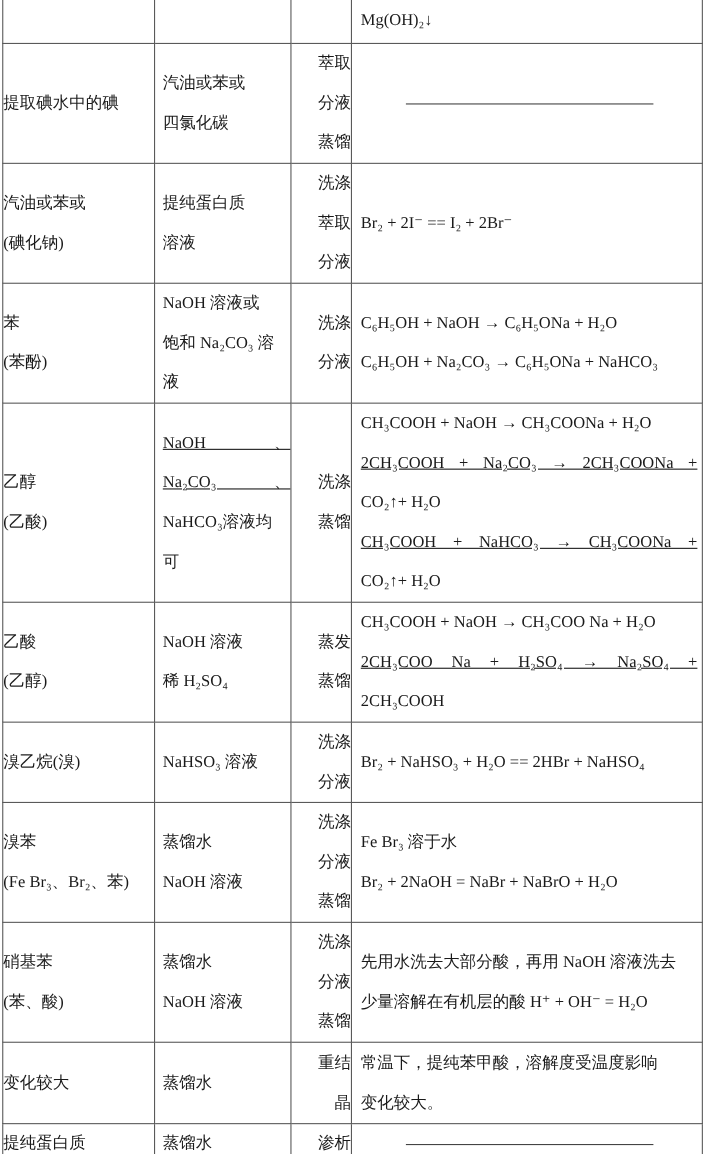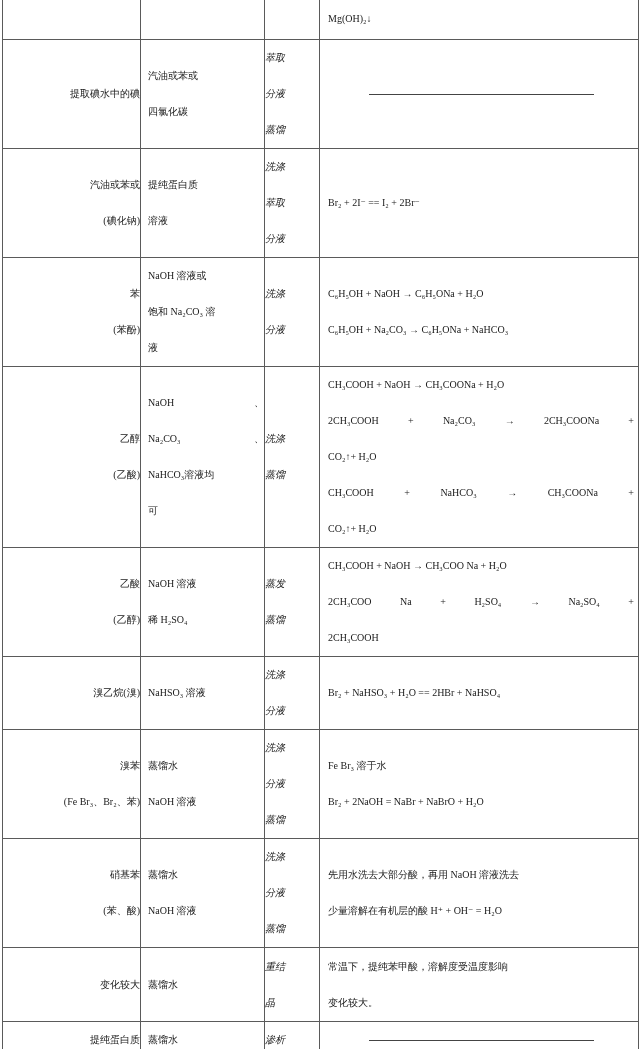--- a/index.html
+++ b/index.html
@@ -1,26 +1,26 @@
 <!DOCTYPE html>
 <html><head>
 <meta charset="utf-8">
 <style>
   html, body { margin: 0; padding: 0; background: #ffffff; }
   body { width: 640px; height: 1049px; overflow: hidden; position: relative;
          font-family: "Liberation Serif", "DejaVu Serif", serif; color: #1a1a1a; }
   table.sep { position: absolute; left: 2px; top: -2px; border-collapse: collapse; table-layout: fixed; width: 636px; }
-  table.sep td { border: 1.4px solid #5a5a5a; padding: 0; vertical-align: middle; font-size: 10px; line-height: 36px; }
+  table.sep td { border: 1.4px solid #5a5a5a; padding: 0; vertical-align: middle; font-size: 15px; line-height: 36px; }
   col.c1 { width: 138px; } col.c2 { width: 124px; } col.c3 { width: 55px; } col.c4 { width: 319px; }
-  td.c1 { text-align: right; }
+  td.c1 { text-align: left; }
   td.c2 { text-align: left; padding-left: 7px !important; }
-  td.c3 { text-align: left; font-style: italic; }
+  td.c3 { text-align: right; }
   td.c4 { text-align: left; padding-left: 8px !important; padding-right: 4px !important; }
   .line { display: block; }
-  .just { display: block; text-align: justify; text-align-last: justify; }
+  .just { display: block; text-align: justify; text-align-last: justify; text-decoration: underline; }
   .dash { display: block; margin: 0 auto; width: 225px; height: 0; border-top: 1.4px solid #444; }
 </style>
 </head>
 <body>
 
 <table class="sep">
   <colgroup>
     <col class="c1">
       <col class="c2">
       <col class="c3">

